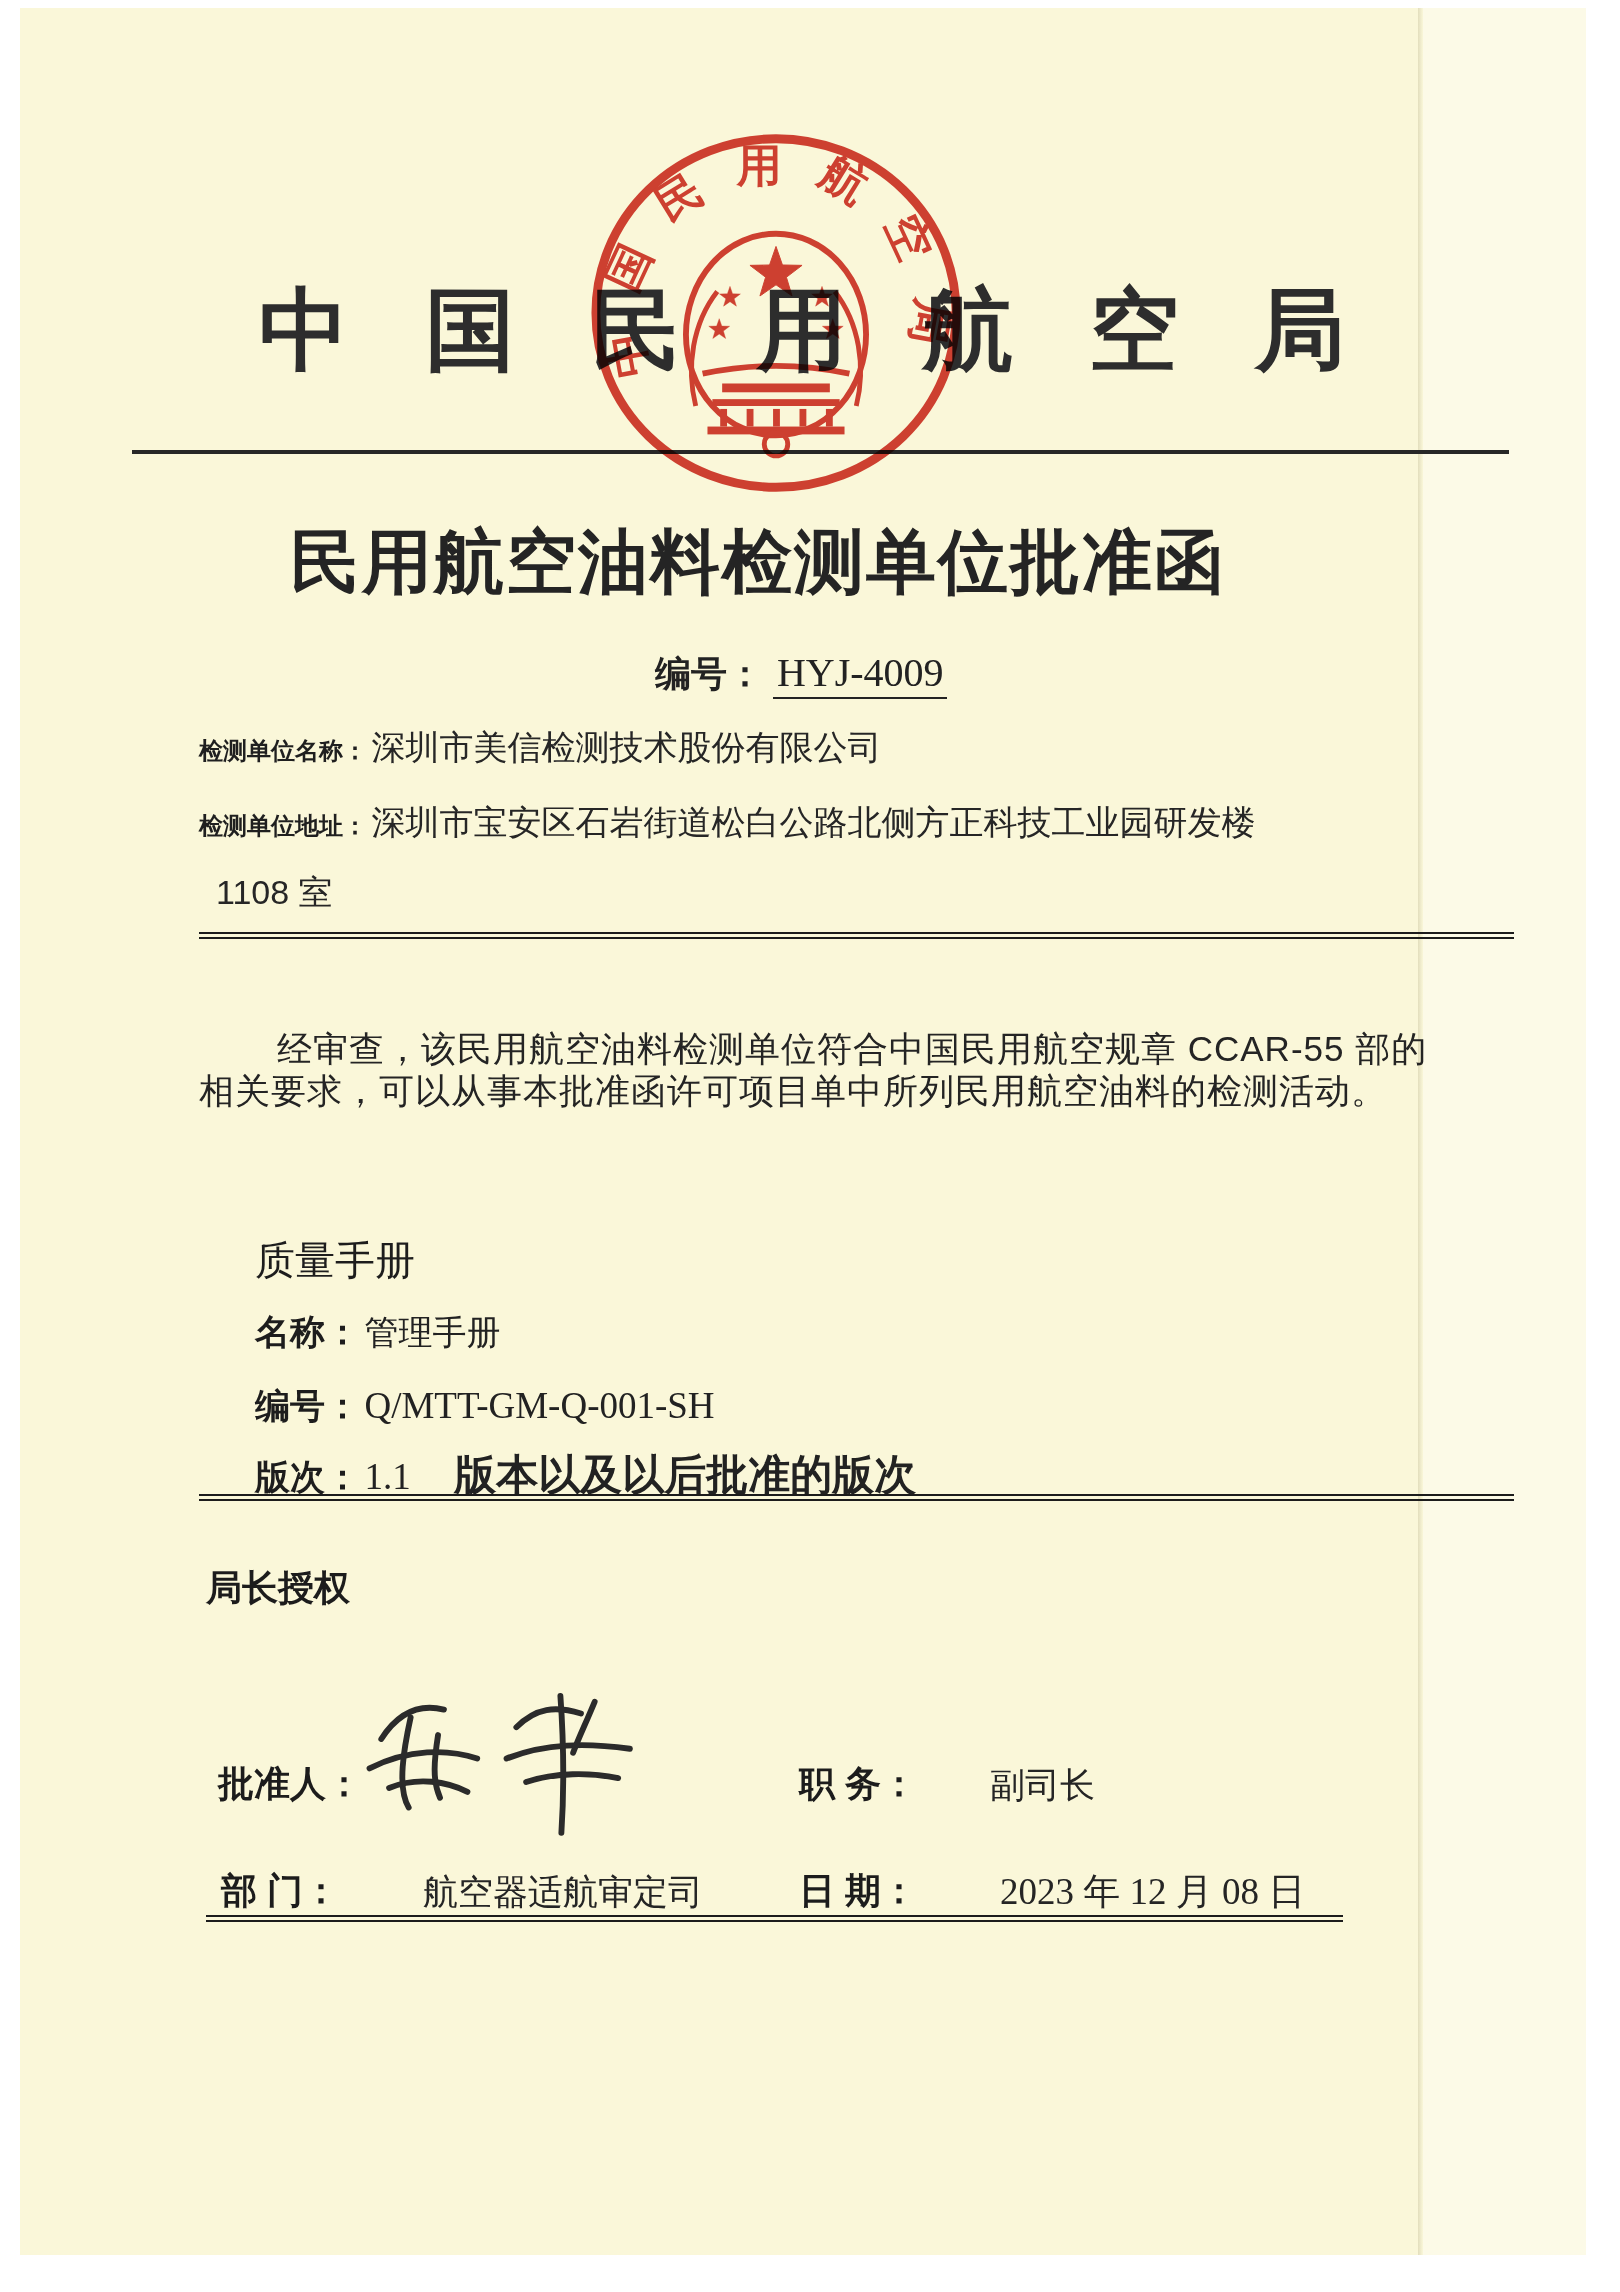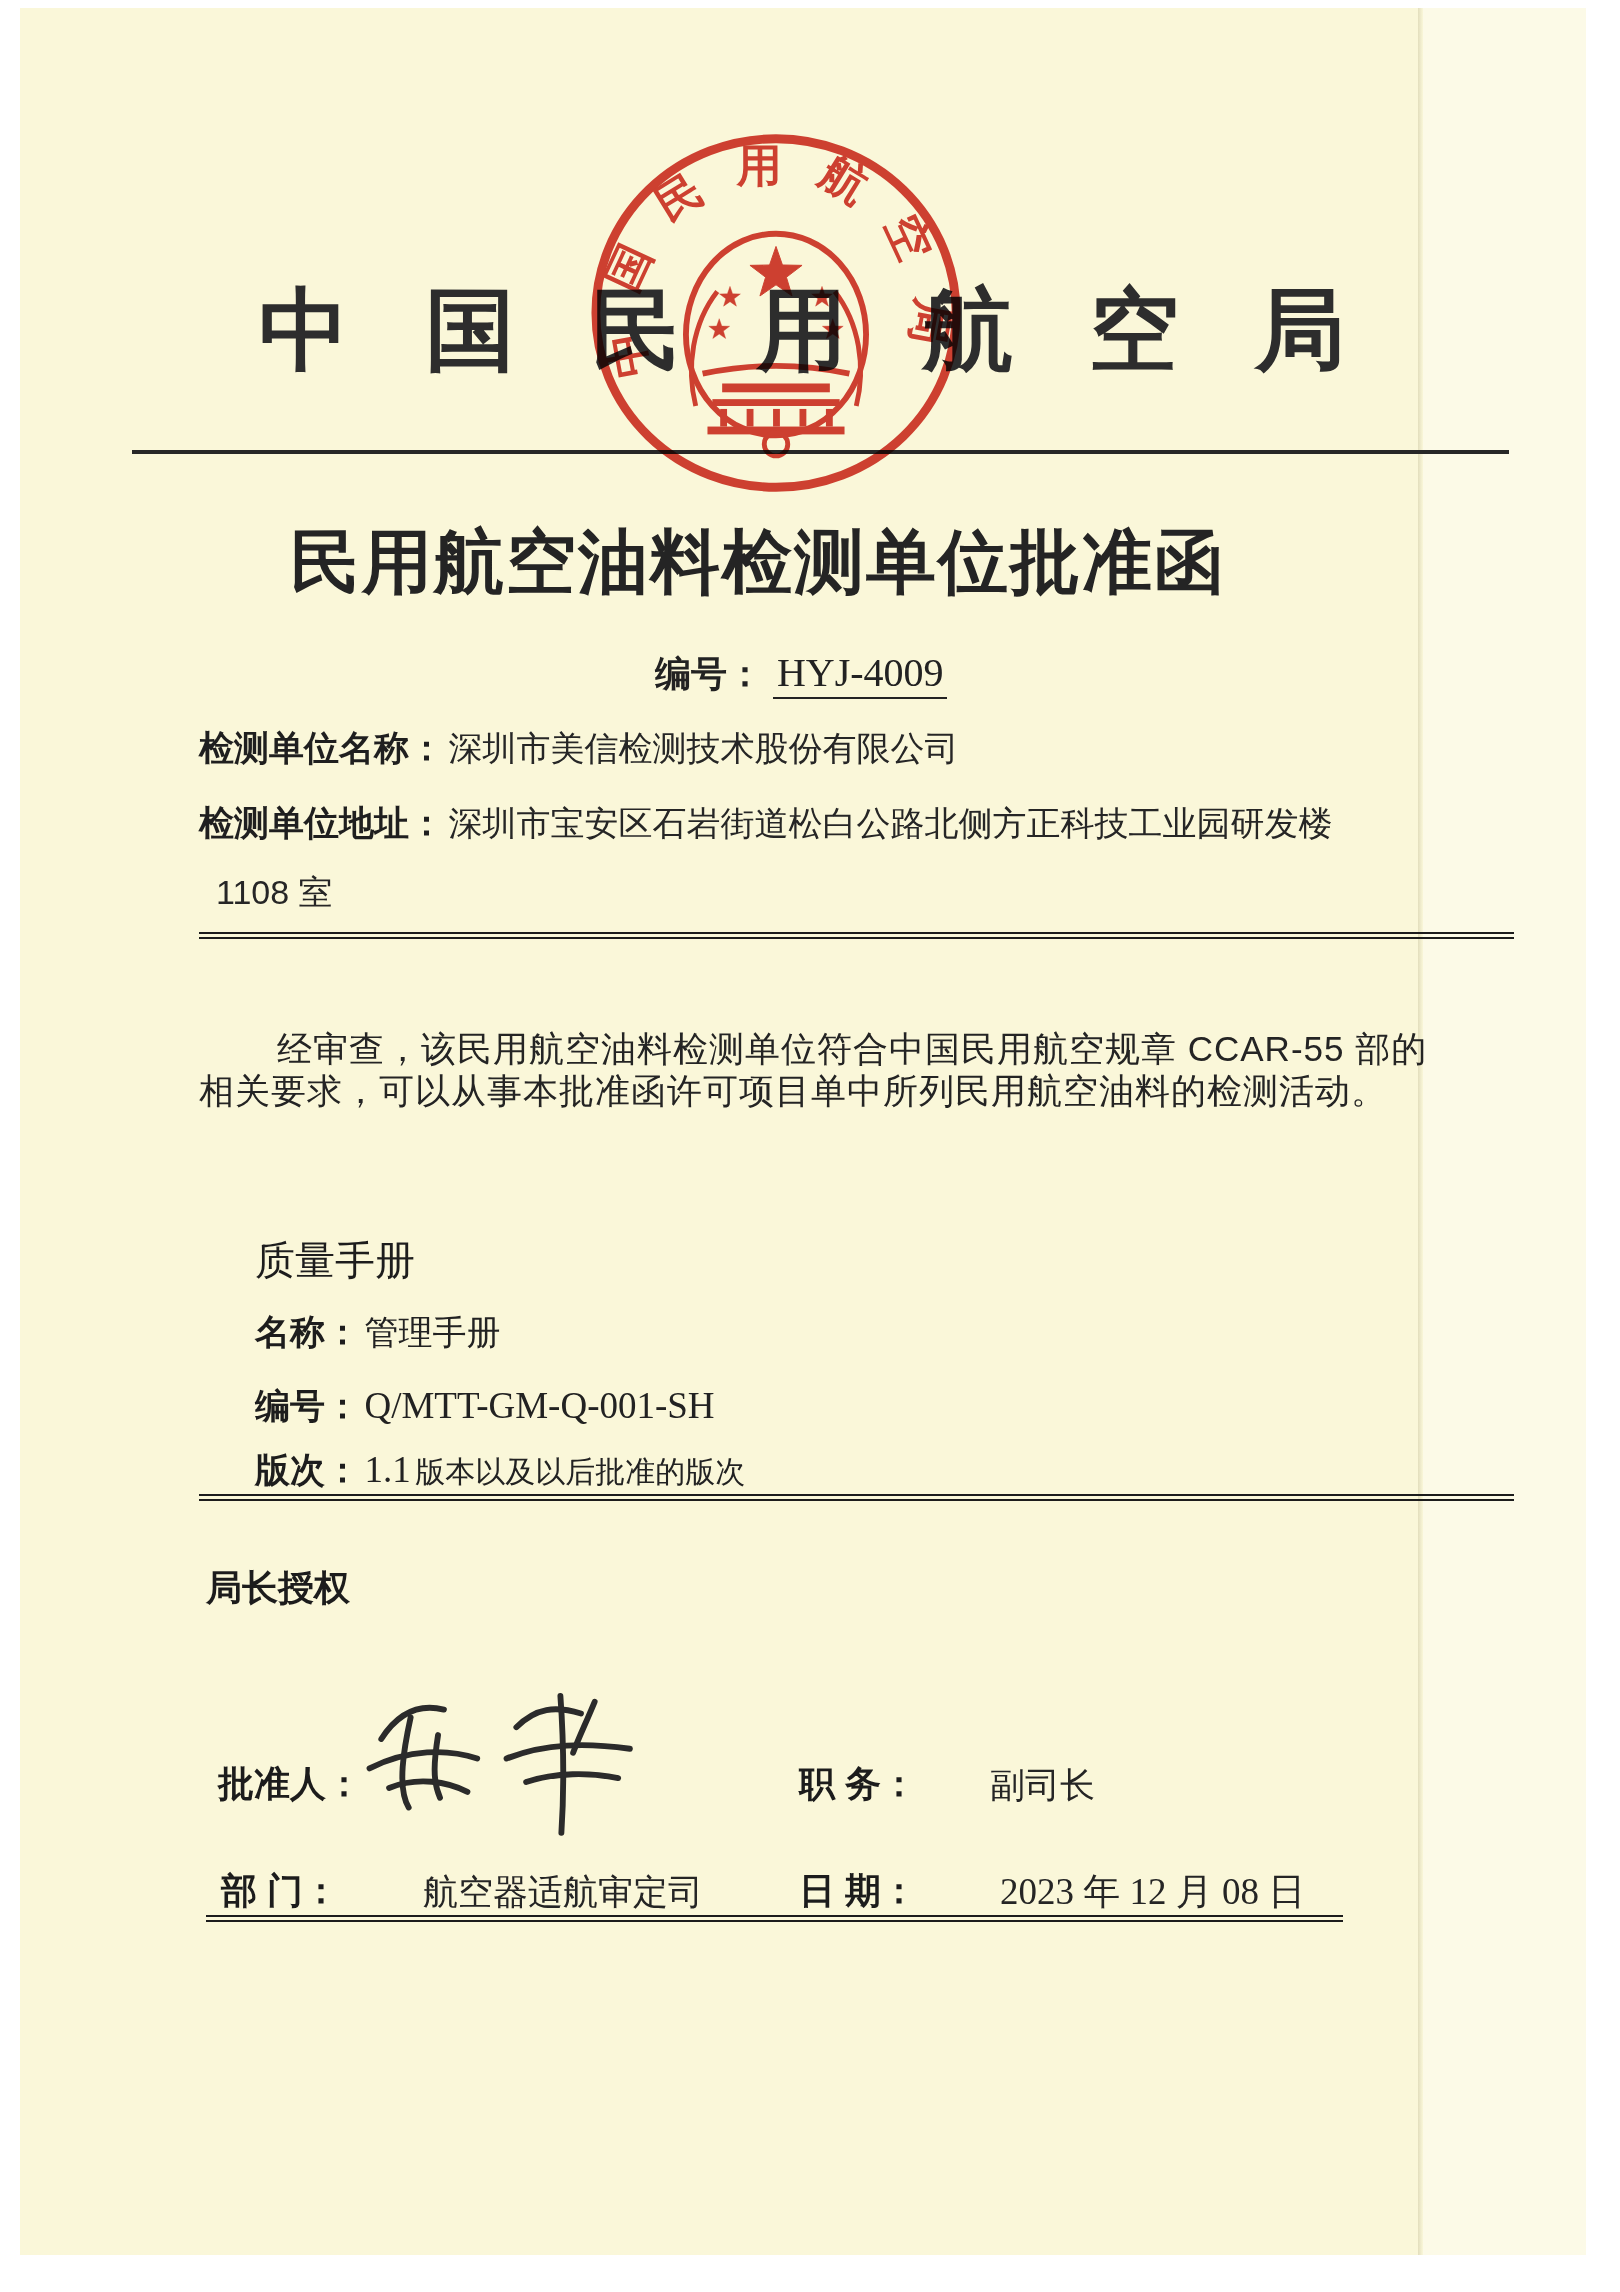--- a/index.html
+++ b/index.html
@@ -18,21 +18,21 @@
   .thin-rule{left:132px;top:450px;width:1377px;height:3.9px;background:#272727;}
 
   .doc-title{left:290px;top:525px;font-family:"Liberation Serif",serif;font-weight:700;
              font-size:70px;line-height:76px;letter-spacing:2px;color:#242424;}
 
   .docnum-row{left:655px;top:649px;font-size:36px;}
   .docnum-label{font-weight:700;}
   .docnum-value{font-family:"Liberation Serif",serif;font-size:40px;
                 border-bottom:2.9px solid #232323;padding:0 3.9px 2px 3.9px;}
 
-  .field-label{font-weight:700;font-size:35px;color:#1f1f1f;}
+  .field-label{font-weight:700;font-size:24px;color:#1f1f1f;}
   .field-value{font-size:34px;color:#262626;}
   .row-name{left:199px;top:725px;}
   .row-addr{left:199px;top:800px;}
   .row-addr2{left:216px;top:870px;}
 
   .double-rule{height:2.9px;border-top:2.9px solid #1c1c1c;border-bottom:2.9px solid #1c1c1c;}
   .rule-1{left:199px;top:932px;width:1315px;}
   .rule-2{left:199px;top:1494px;width:1315px;}
   .rule-3{left:206px;top:1915px;width:1137px;}
 
@@ -40,21 +40,21 @@
   .para-1{left:277px;top:982px;margin-top:44px;}
   .para-2{left:199px;top:1068px;}
 
   .manual-heading{left:255px;top:1233px;font-weight:400;font-size:40px;color:#1d1d1d;}
   .mrow-label{font-weight:700;font-size:35px;color:#1d1d1d;}
   .mrow-value{font-size:34px;margin-top:12px;}
   .mrow-1{left:255px;top:1309px;}
   .mrow-2{left:255px;top:1383px;}
   .mrow-3{left:255px;top:1447px;}
   .serif-val{font-family:"Liberation Serif",serif;font-size:37px;}
-  .edition-text{font-size:30px;}
+  .edition-text{margin-left:39px;font-size:42px;font-weight:bold;}
 
   .auth-heading{left:206px;top:1564px;font-weight:700;font-size:36px;color:#1c1c1c;}
 
   .sig-label{font-weight:700;font-size:36px;color:#1c1c1c;}
   .sig-value{font-size:35px;color:#252525;}
   .lbl-approver{left:218px;top:1760px;}
   .lbl-position{left:799px;top:1760px;}
   .val-position{left:990px;top:1762px;}
   .lbl-dept{left:221px;top:1867px;}
   .val-dept{left:402px;top:1869px;margin-left:21px;}

